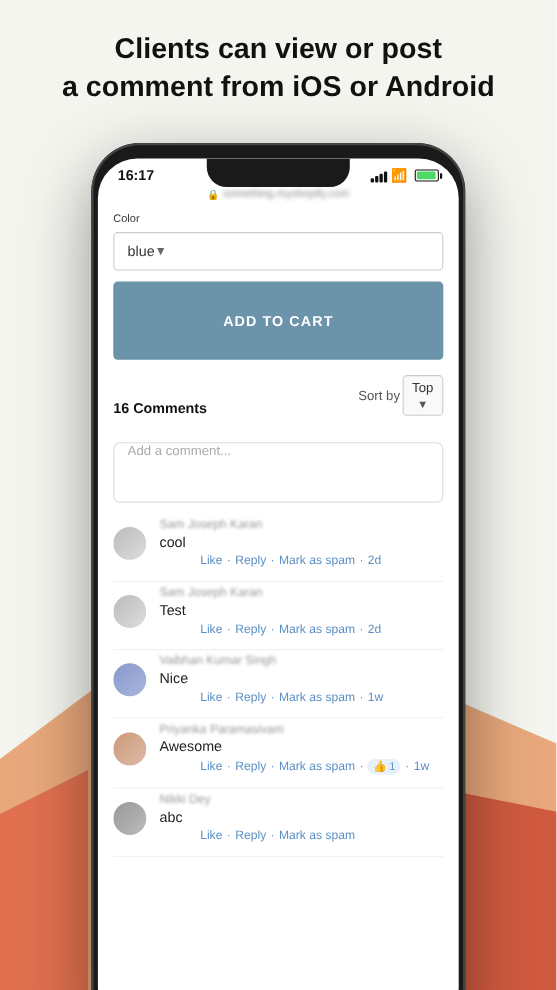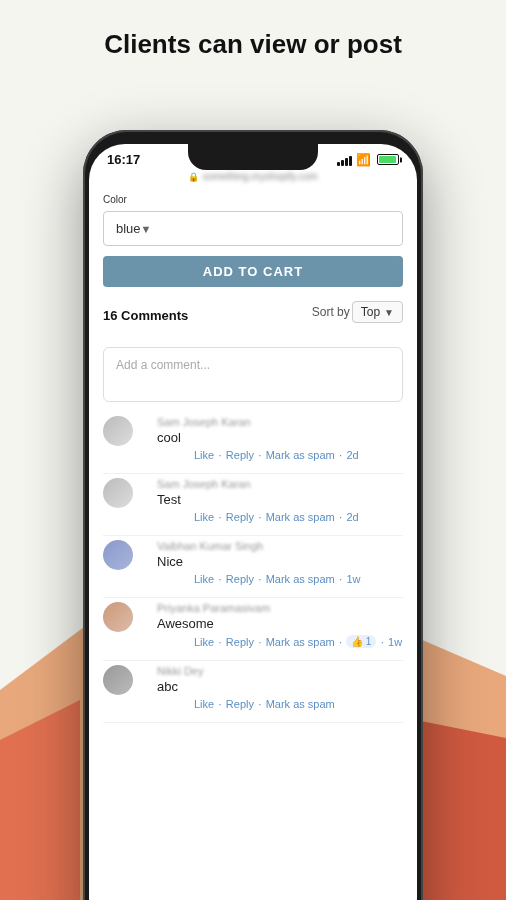--- a/index.html
+++ b/index.html
@@ -226,21 +226,21 @@
     }
 
     .select-arrow {
       color: #666;
       font-size: 11px;
     }
 
     
     .add-to-cart-btn {
       width: 100%;
-      padding: 8px;
+      padding: 28px;
       background: #6b93aa;
       color: #fff;
       border: none;
       border-radius: 4px;
       font-size: 13px;
       font-weight: 600;
       letter-spacing: 1px;
       text-align: center;
       margin-bottom: 14px;
       cursor: pointer;
@@ -272,48 +272,50 @@
     .sort-dropdown {
       display: flex;
       align-items: center;
       border: 1px solid #ccc;
       border-radius: 4px;
       padding: 3px 8px;
       font-size: 12px;
       color: #333;
       background: #f9f9f9;
       gap: 4px;
+      flex-direction: column;
     }
 
     .sort-dropdown-arrow {
       font-size: 10px;
       color: #555;
     }
 
     
     .comment-input-box {
       width: 100%;
       border: 1px solid #ddd;
       border-radius: 6px;
-      padding: 10px 12px;
+      padding: 0 12px;
       font-size: 12px;
       color: #aaa;
       margin-bottom: 14px;
       min-height: 55px;
       background: #fff;
       margin-top: 24px;
     }
 
     
     .comment-item {
       display: flex;
-      gap: 24px;
+      gap: 12px;
       padding-bottom: 12px;
       margin-bottom: 4px;
       border-bottom: 1px solid #f0f0f0;
+      align-items: center;
     }
 
     .comment-avatar {
       width: 30px;
       height: 30px;
       border-radius: 50%;
       background: #ccc;
       flex-shrink: 0;
       overflow: hidden;
       display: flex;
@@ -388,20 +390,21 @@
 </head>
 <body>
 
 <div class="bg-shape-left"></div>
 <div class="bg-shape-left2"></div>
 <div class="bg-shape-right"></div>
 <div class="bg-shape-right2"></div>
 
 <div class="header-text">
   <span>Clients can view or post</span><br>
+  <span>a comment from iOS or Android</span>
 </div>
 
 <div class="phone-frame">
   <div class="phone-screen">
 
     <div class="notch"></div>
 
     <div class="status-bar">
       <span class="status-time">16:17</span>
       <div class="status-icons">

